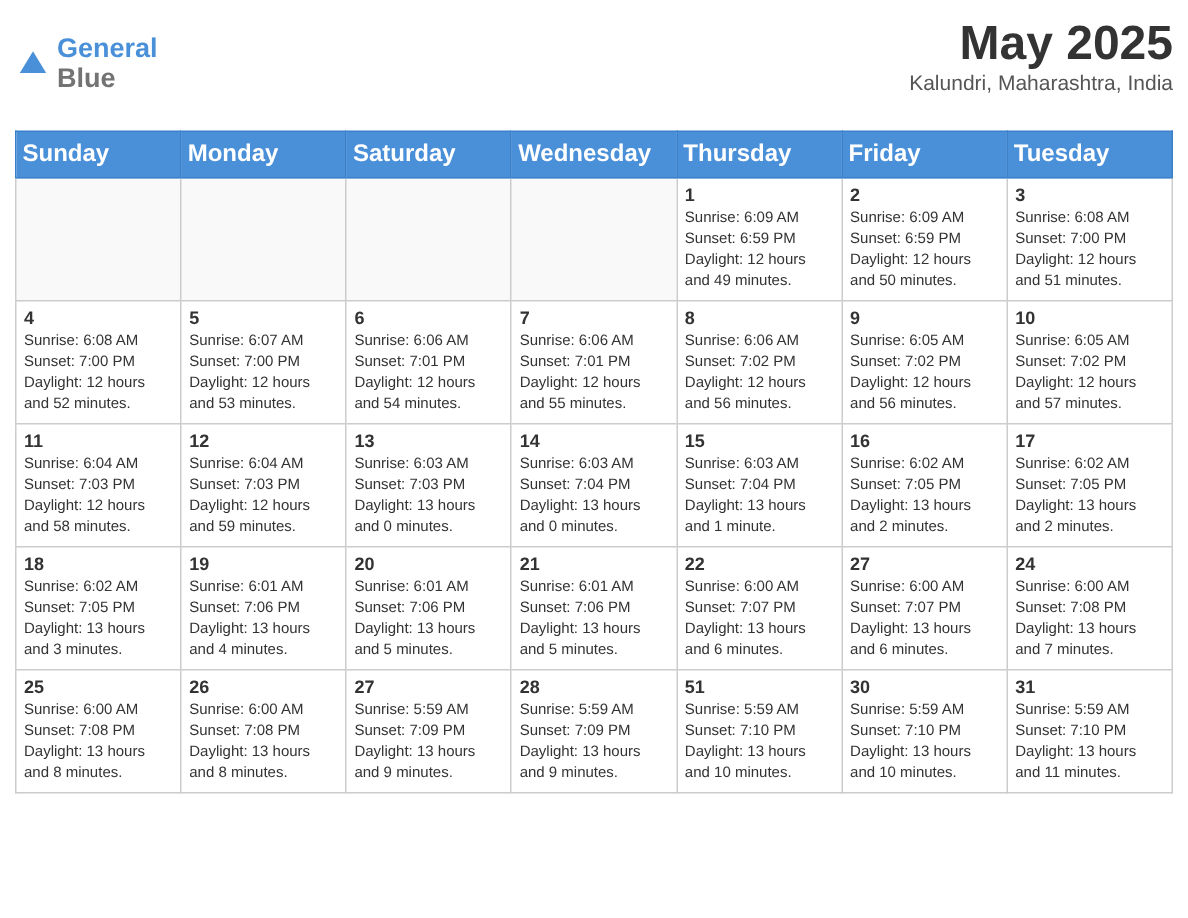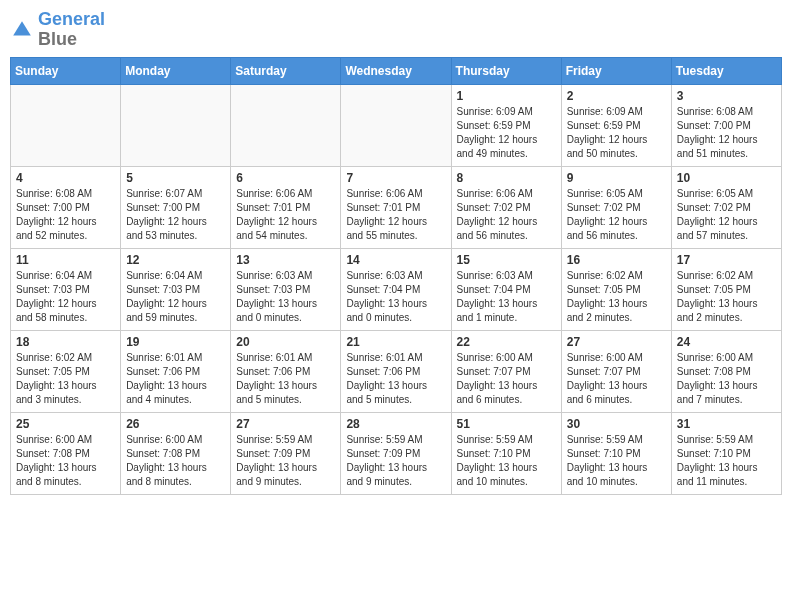--- a/index.html
+++ b/index.html
@@ -7,21 +7,21 @@
       font-family: Arial, sans-serif;
       background: #fff;
       width: 792px;
       min-height: 612px;
       padding: 10px;
     }
     .header {
       display: flex;
       justify-content: space-between;
       align-items: flex-end;
-      margin-bottom: 7px;
+      margin-bottom: 24px;
     }
     .logo {
       display: flex;
       align-items: center;
       gap: 4px;
     }
     .logo-text {
       font-size: 18px;
       font-weight: bold;
       color: #1a3a5c;
@@ -47,21 +47,21 @@
       color: #555;
     }
     .calendar {
       width: 100%;
       border-collapse: collapse;
       border: 1px solid #ccc;
     }
     .calendar th {
       background: #4a90d9;
       color: #fff;
-      font-size: 12px;
+      font-size: 16px;
       font-weight: bold;
       padding: 6px 4px;
       text-align: left;
       border: 1px solid #3a80c9;
     }
     .calendar td {
       width: 14.28%;
       vertical-align: top;
       padding: 4px 5px;
       border: 1px solid #ccc;
@@ -90,20 +90,24 @@
 <div class="header">
   <div class="logo">
     <svg class="logo-icon" viewBox="0 0 30 30">
       <polygon points="15,4 26,22 4,22" fill="#4a90d9"></polygon>
     </svg>
     <div class="logo-text">
       <div><span>General</span></div>
       <div style="color:#737373">Blue</div>
     </div>
   </div>
+  <div class="title-block">
+    <div class="month-title">May 2025</div>
+    <div class="location">Kalundri, Maharashtra, India</div>
+  </div>
 </div>
 
 <table class="calendar">
   <thead>
     <tr>
     <th>Sunday</th>
         <th>Monday</th>
         <th>Saturday</th>
         <th>Wednesday</th>
         <th>Thursday</th>

